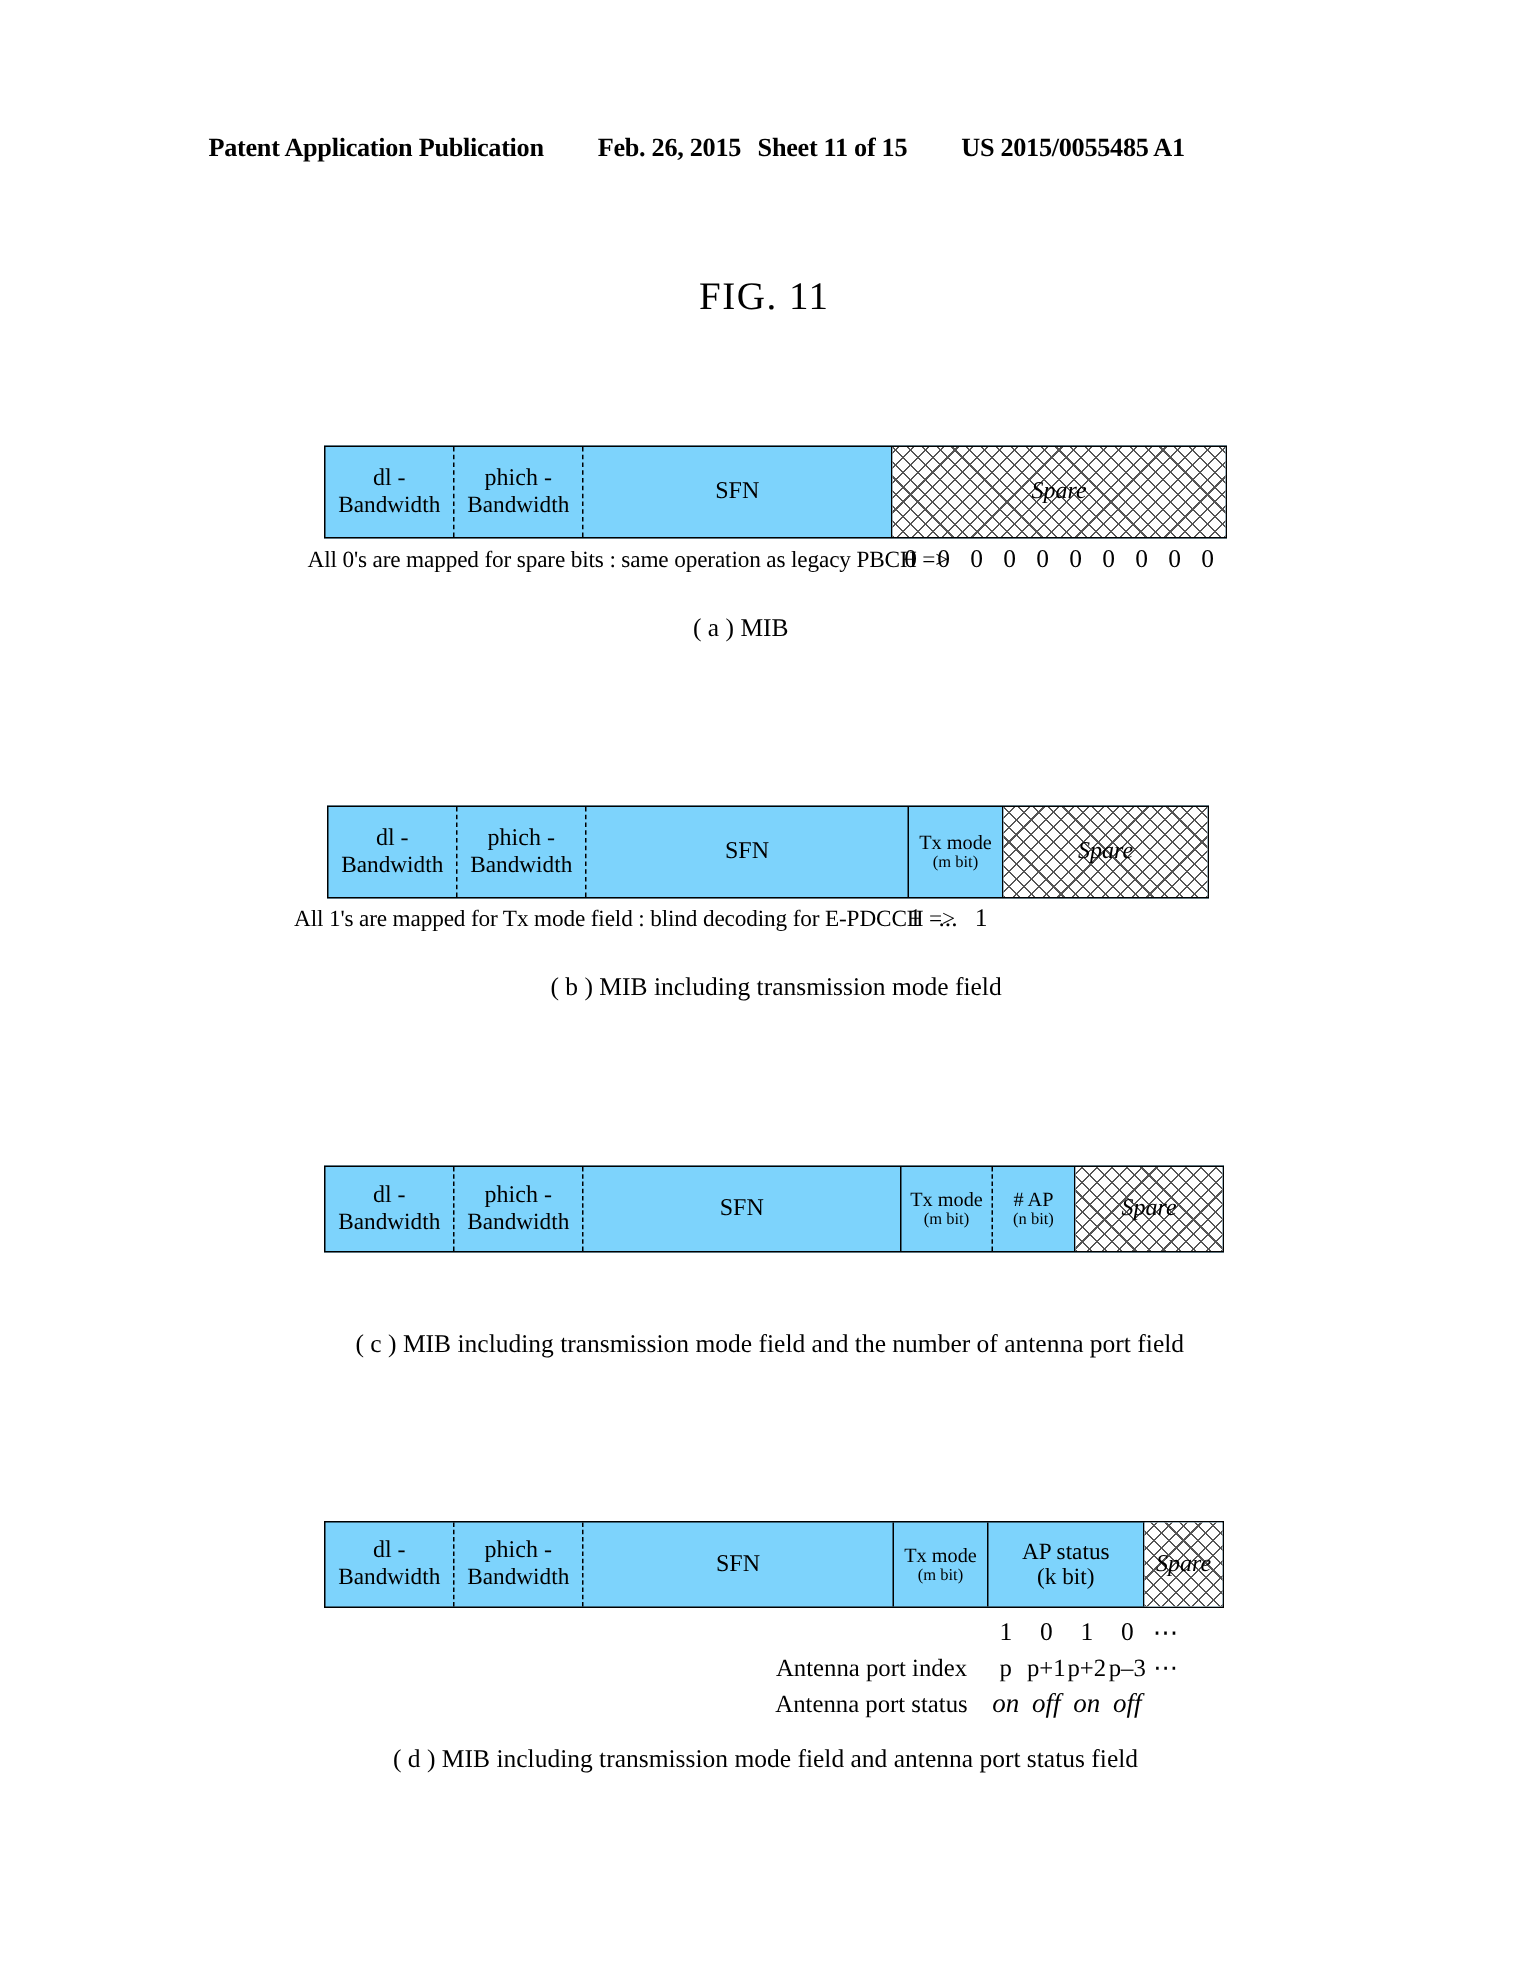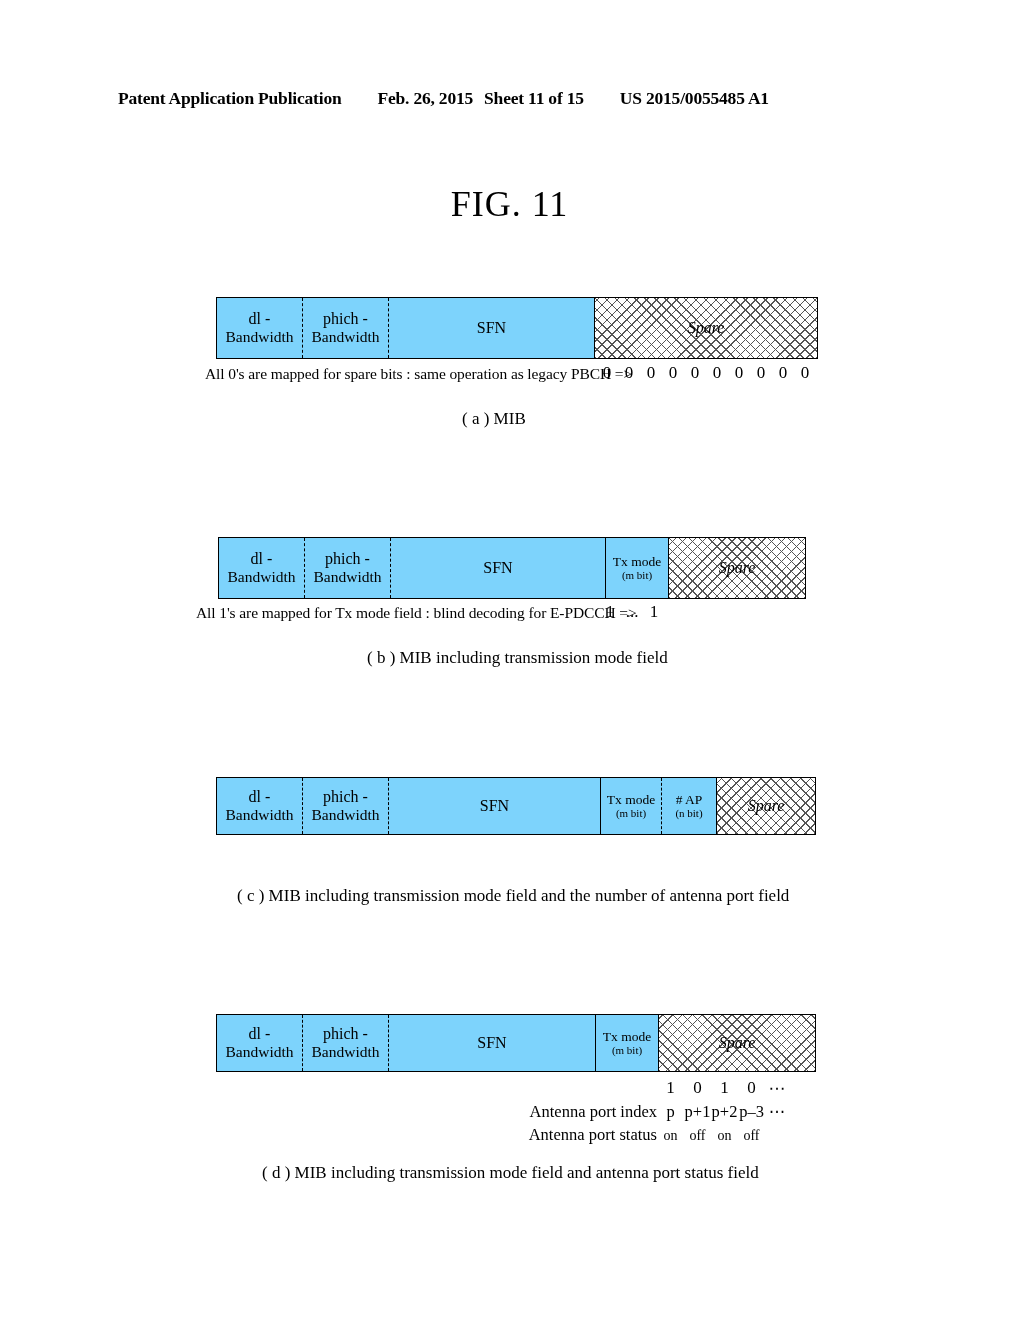--- a/index.html
+++ b/index.html
@@ -13,42 +13,42 @@
     position: relative;
     font-family: "Liberation Serif", "DejaVu Serif", serif;
     color: #000000;
     overflow: hidden;
   }
 
   
   .page-header {
     position: absolute;
     top: 88px;
-    left: 118px;
+    left: 139px;
     width: 768px;
     display: flex;
     align-items: center;
     font-weight: bold;
     font-size: 17.5px;
     letter-spacing: -0.2px;
     white-space: nowrap;
   }
   .hdr-pub   { }
   .hdr-date  { margin-left: 36px; }
   .hdr-sheet { margin-left: 11px; }
   .hdr-num   { margin-left: 36px; }
 
   
   .fig-title {
     position: absolute;
     top: 183px;
     left: 0;
     width: 1019px;
     text-align: center;
-    font-size: 36px;
+    font-size: 26px;
     letter-spacing: 1px;
     font-family: "Liberation Serif", "DejaVu Serif", serif;
   }
 
   
   .mib-box {
     position: absolute;
     box-sizing: border-box;
     border: 1.6px solid #000;
     display: flex;
@@ -111,31 +111,31 @@
 
   
   .ap-block { position: absolute; }
   .ap-row {
     display: flex;
     align-items: baseline;
     white-space: nowrap;
   }
   .ap-label {
     width: 152px;
-    text-align: right;
+    text-align: center;
     font-size: 16.5px;
   }
   .ap-vals { display: flex; }
   .ap-vals span {
     display: inline-block;
     text-align: center;
     font-size: 16.5px;
   }
   .ap-vals.bits span { font-size: 17px; }
-  .ap-vals.status span { font-size: 14px; }
+  .ap-vals.status span { font-size: 18px; font-style: italic; }
 </style>
 </head>
 <body>
 
 <div class="page-header">
   <span class="hdr-pub">Patent Application Publication</span>
   <span class="hdr-date">Feb. 26, 2015</span>
   <span class="hdr-sheet">Sheet 11 of 15</span>
   <span class="hdr-num">US 2015/0055485 A1</span>
 </div>
@@ -242,20 +242,24 @@
   <div class="cell sep-dash" style="width:86px;">
     <span>phich -</span>
     <span class="l2">Bandwidth</span>
   </div>
   <div class="cell sep-solid" style="width:207px;">
     <span>SFN</span>
   </div>
   <div class="cell sm sep-solid" style="width:63px;">
     <span>Tx mode</span>
     <span class="l2">(m bit)</span>
+  </div>
+  <div class="cell sep-solid" style="width:104px; font-size:15.5px;">
+    <span>AP status</span>
+    <span class="l2">(k bit)</span>
   </div>
   <div class="cell hatch" style="flex:1;">
     <span class="lbl">Spare</span>
   </div>
 </div>
 
 <div class="ap-block" style="left:505px; top:1078px;">
   <div class="ap-row">
     <div class="ap-label"></div>
     <div class="ap-vals bits">

